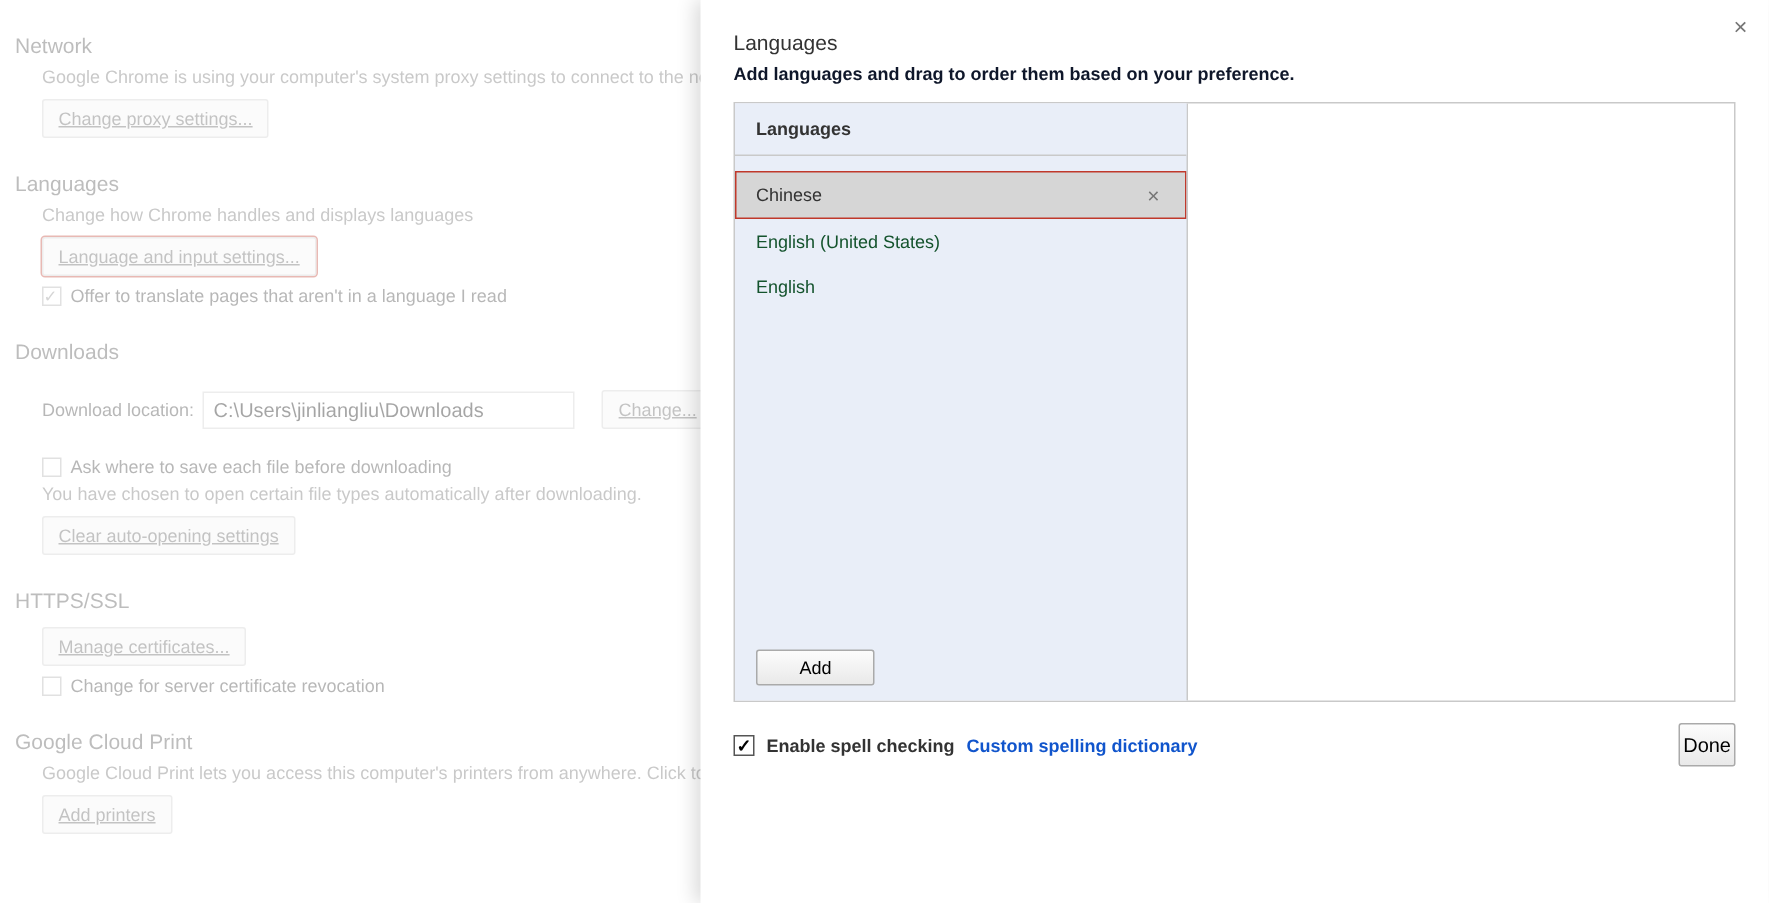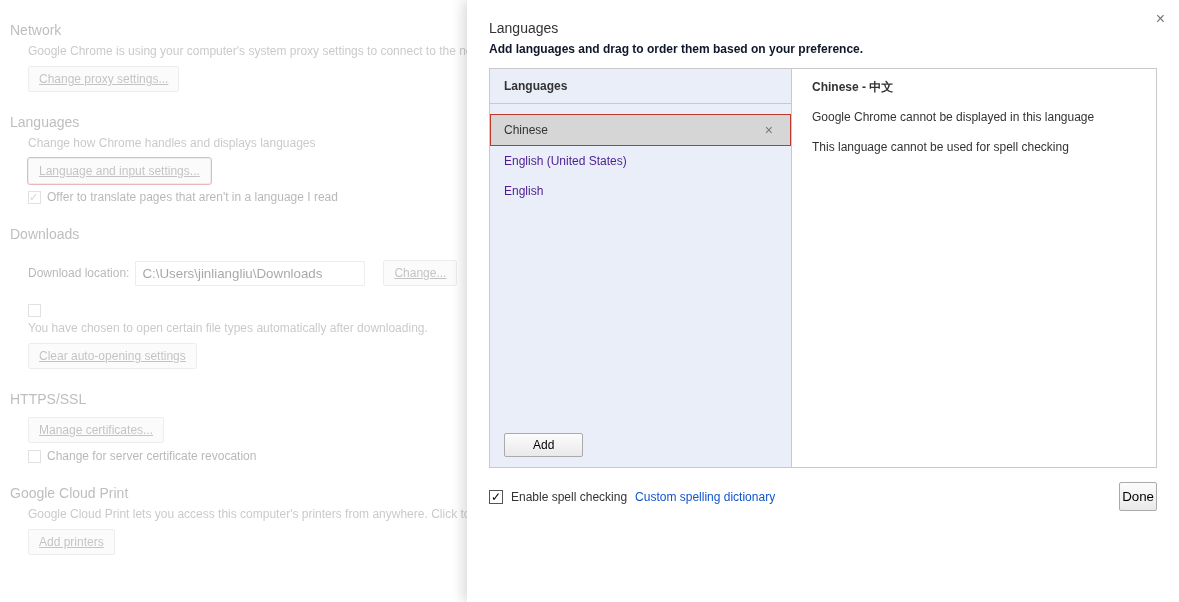--- a/index.html
+++ b/index.html
@@ -43,21 +43,21 @@
     text-decoration: underline;
   }
   .bg .highlight {
     outline: 1px solid #c0392b;
     text-align: right;
   }
   .bg .row { margin: 6px 0 0 18px; display:flex; align-items:center; gap:6px; }
   .bg .chk { width:13px; height:13px; border:1px solid #aaa; background:#fff; display:inline-block; }
   .bg .chk.on::after { content:"✓"; font-size:11px; color:#888; position:relative; top:-2px; left:0; }
   .bg input.text {
-    border:1px solid #ccc; background:#fff; padding:4px 6px; width:230px;
+    border:1px solid #ccc; background:#fff; padding:4px 6px; width:248px;
   }
 
   
   .modal {
     position: absolute;
     left: 467px; top: 0;
     width: 712px; height: 602px;
     background: #fff;
     box-shadow: -4px 0 12px rgba(0,0,0,0.15);
     z-index: 10;
@@ -94,21 +94,21 @@
   }
   .left .col-head {
     font-weight:bold;
     padding: 10px 14px;
     border-bottom:1px solid #c9c9c9;
     background:#e9eef8;
   }
   .lang-list { flex:1; overflow:auto;margin-top:10px; }
   .lang-item {
     padding: 8px 14px;
-    color: #4c1d95;
+    color: #14532d;
     cursor:pointer;
     display:flex; justify-content:space-between; align-items:center;
   }
   .lang-item.selected {
     background:#d6d6d6;
     outline:1px solid #c0392b;
     outline-offset:-1px;
     color:#333;
   }
   .lang-item .x {
@@ -129,21 +129,21 @@
     flex:1;
     padding: 10px 20px;
   }
   .right .lang-title { font-weight:bold; margin-bottom:14px; }
   .right .note { color:#333; margin:6px 0 16px 0; }
 
   .foot {
     display:flex; align-items:center; justify-content:space-between;
     padding: 14px 22px 10px 22px;
   }
-  .foot .lefts { display:flex; align-items:flex-end; gap:8px; }
+  .foot .lefts { display:flex; align-items:flex-end; gap:8px;font-weight:bold; }
   .foot .link { color:#1155cc; cursor:pointer; }
   .foot .chkfoot {
     width:14px; height:14px; border:1px solid #555; background:#fff;
     display:inline-flex; align-items:center; justify-content:center;
   }
   .foot .chkfoot.on::after { content:"✓"; font-size:12px; color:#000; }
   .done {
     border:1px solid #aaa;
     background:linear-gradient(#fcfcfc,#e9e9e9);
     padding:6px 2px;
@@ -168,20 +168,21 @@
   </div>
 
   <div class="section-title">Downloads</div>
   <div class="row">
     <span>Download location:</span>
     <input class="text" value="C:\Users\jinliangliu\Downloads" style="">
     <span class="btn" style="margin:12px;">Change...</span>
   </div>
   <div class="row">
     <span class="chk"></span>
+    <span>Ask where to save each file before downloading</span>
   </div>
   <div class="desc">You have chosen to open certain file types automatically after downloading.</div>
   <div class="btn">Clear auto-opening settings</div>
 
   <div class="section-title">HTTPS/SSL</div>
   <div class="btn">Manage certificates...</div>
   <div class="row">
     <span class="chk"></span>
     <span>Change for server certificate revocation</span>
   </div>
@@ -208,25 +209,20 @@
             <span>English (United States)</span>
           </div>
           <div class="lang-item">
             <span>English</span>
           </div>
         </div>
       <div class="add-row">
         <button class="btn2">Add</button>
       </div>
     </div>
-    <div class="right">
-      <div class="lang-title">Chinese - 中文</div>
-      <div class="note">Google Chrome cannot be displayed in this language</div>
-      <div class="note">This language cannot be used for spell checking</div>
-    </div>
   </div>
 
   <div class="foot">
     <div class="lefts">
       <span class="chkfoot on"></span>
       <span>Enable spell checking</span>
       <span class="link">Custom spelling dictionary</span>
     </div>
     <button class="done">Done</button>
   </div>

